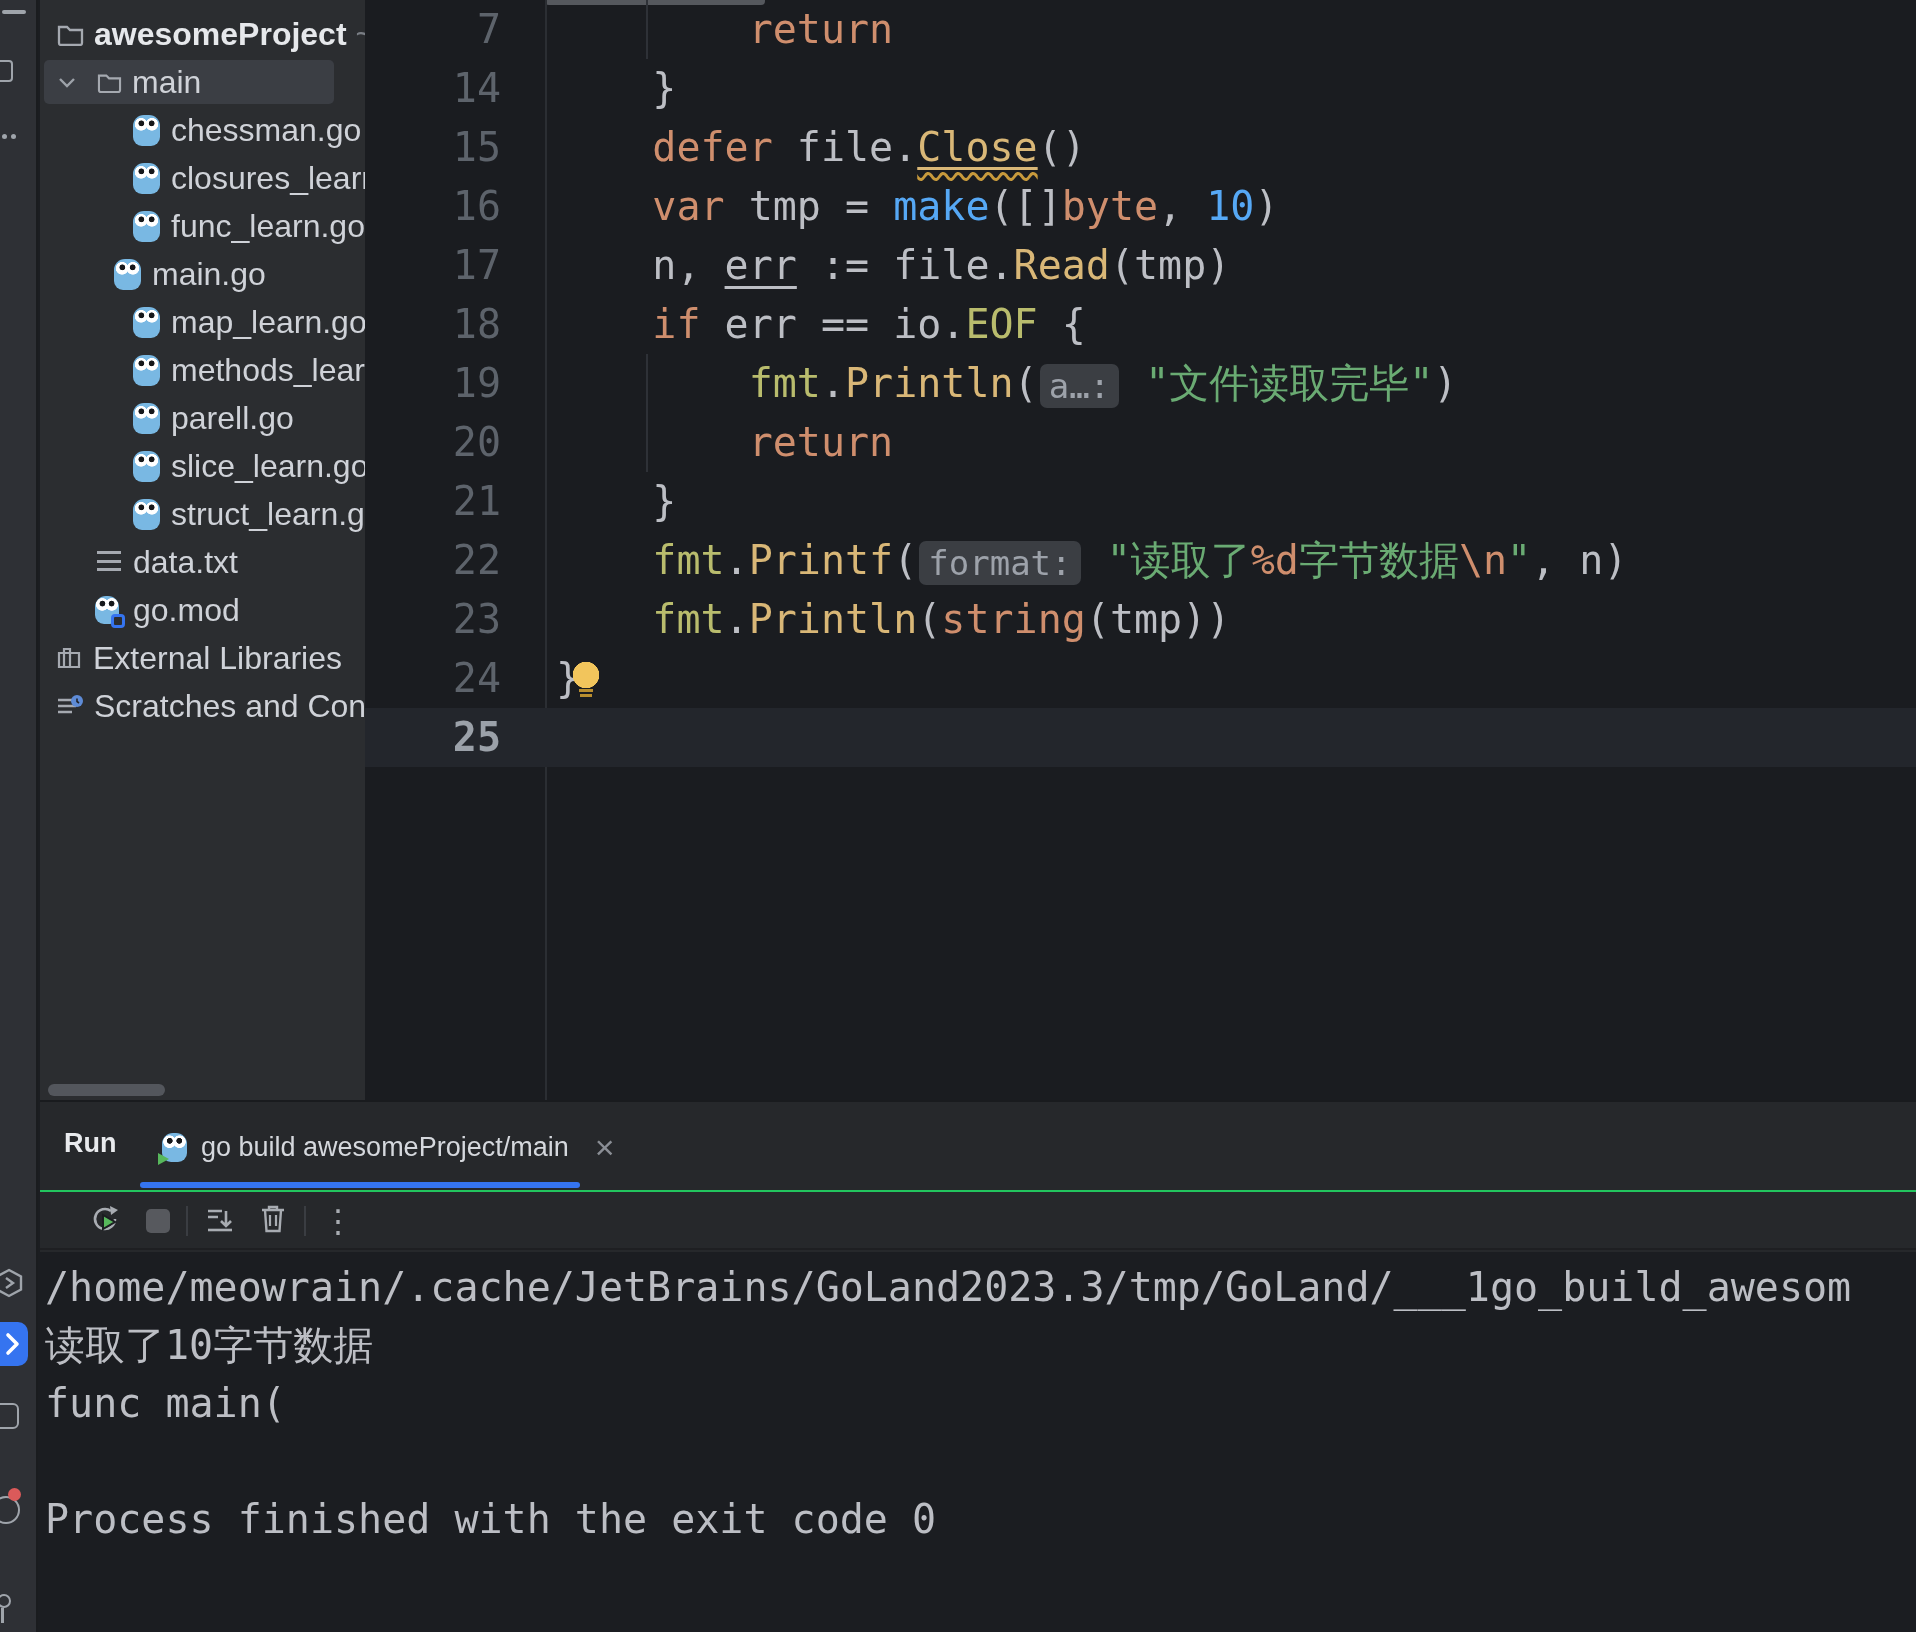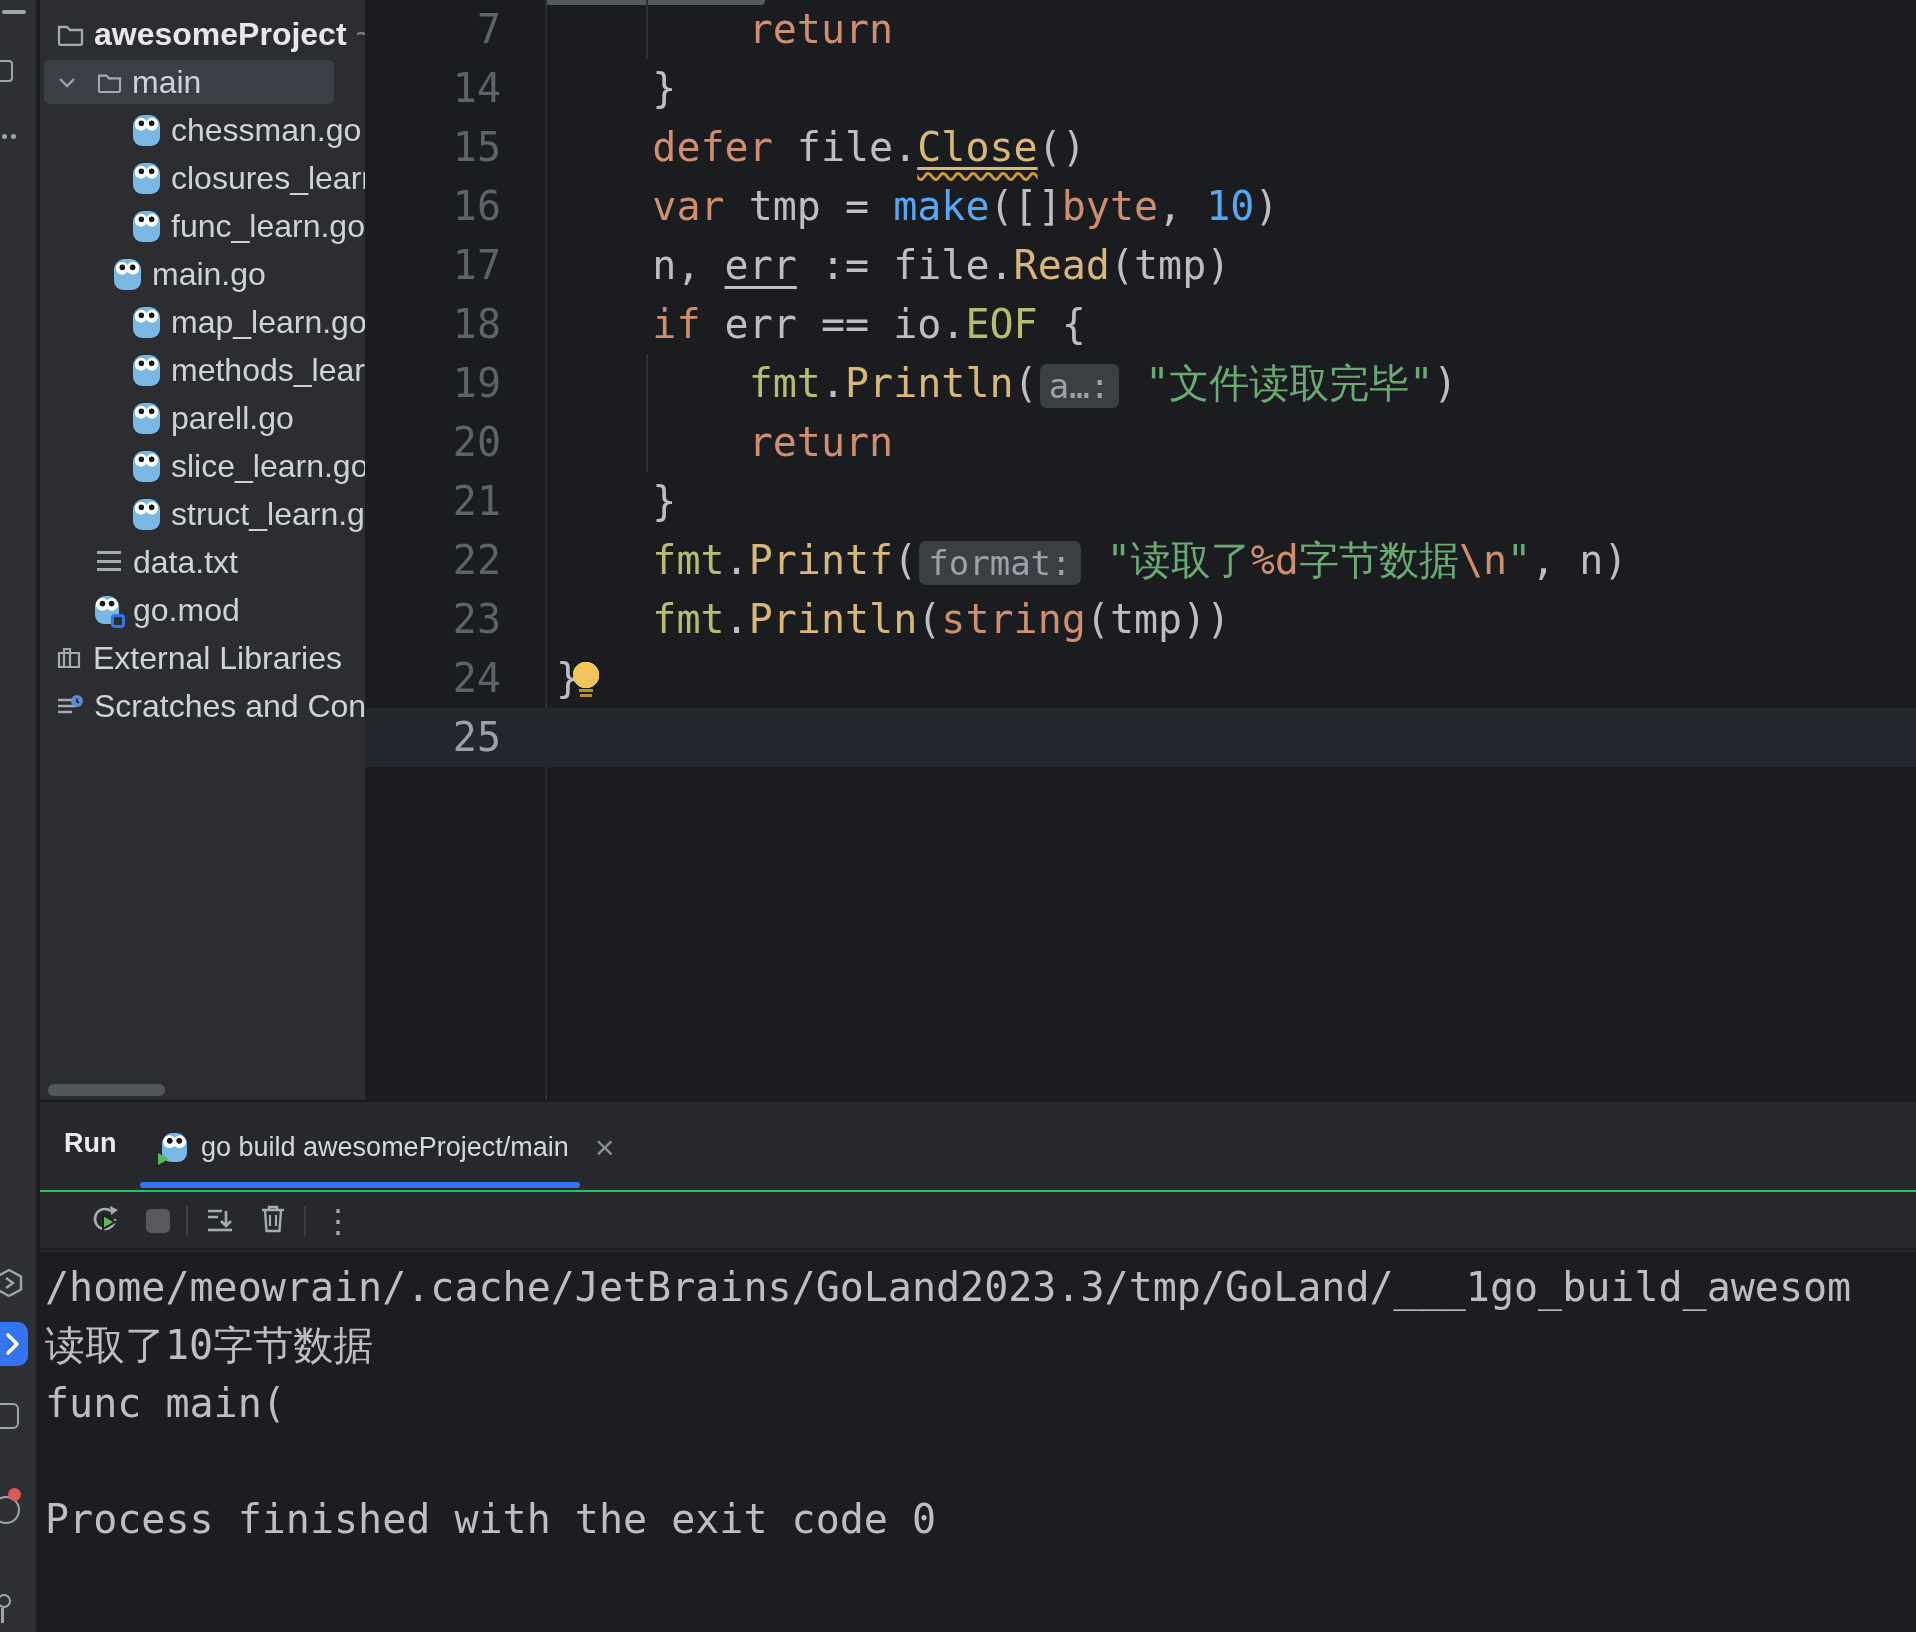--- a/index.html
+++ b/index.html
@@ -48,21 +48,21 @@
     background:#1A1C20; overflow:hidden; }
   #gutter-sep { position:absolute; left:180px; top:0; width:2px; height:1100px; background:#2B2E33; }
   .indent-guide { position:absolute; left:281px; width:2px; background:#2E3137; }
   #top-thumb { position:absolute; left:180px; top:0; width:220px; height:5px;
     background:#55585D; border-radius:0 0 4px 4px; }
   #code-lines { position:absolute; left:0; top:0; width:100%; }
   .code-line { display:flex; height:59px; line-height:59px;
     font-family:"DejaVu Sans Mono", monospace; font-size:40px; white-space:pre; }
   .code-line.caret-line { background:#23262C; }
   .lnum { flex:0 0 180px; text-align:right; padding-right:44px; color:#5D636B; }
-  .caret-line .lnum { color:#9BA1A9; }
+  .caret-line .lnum { color:#9BA1A9;font-weight:bold; }
   .ltext { padding-left:11px; color:#BCBEC4; }
   .c-kw { color:#CF8E6D; } .c-pkg { color:#B9BC6D; } .c-fn { color:#D9B777; }
   .c-str { color:#6AAB73; } .c-esc { color:#CF8E6D; } .c-num { color:#56A8F5; }
   .c-bi { color:#56A8F5; } .c-def { color:#BCBEC4; }
   .c-und { color:#BCBEC4; text-decoration:underline; text-underline-offset:7px; text-decoration-thickness:3px; }
   .wavy { text-decoration:underline; text-decoration-style:wavy; text-decoration-color:#C89A3C;
     text-underline-offset:11px; text-decoration-thickness:3px; }
   .u-solid { text-decoration:underline; text-decoration-color:#D9B777;
     text-underline-offset:6px; text-decoration-thickness:3px; }
   .inlay { display:inline-block; background:#3B3E43; color:#9DA2AA; border-radius:7px;

